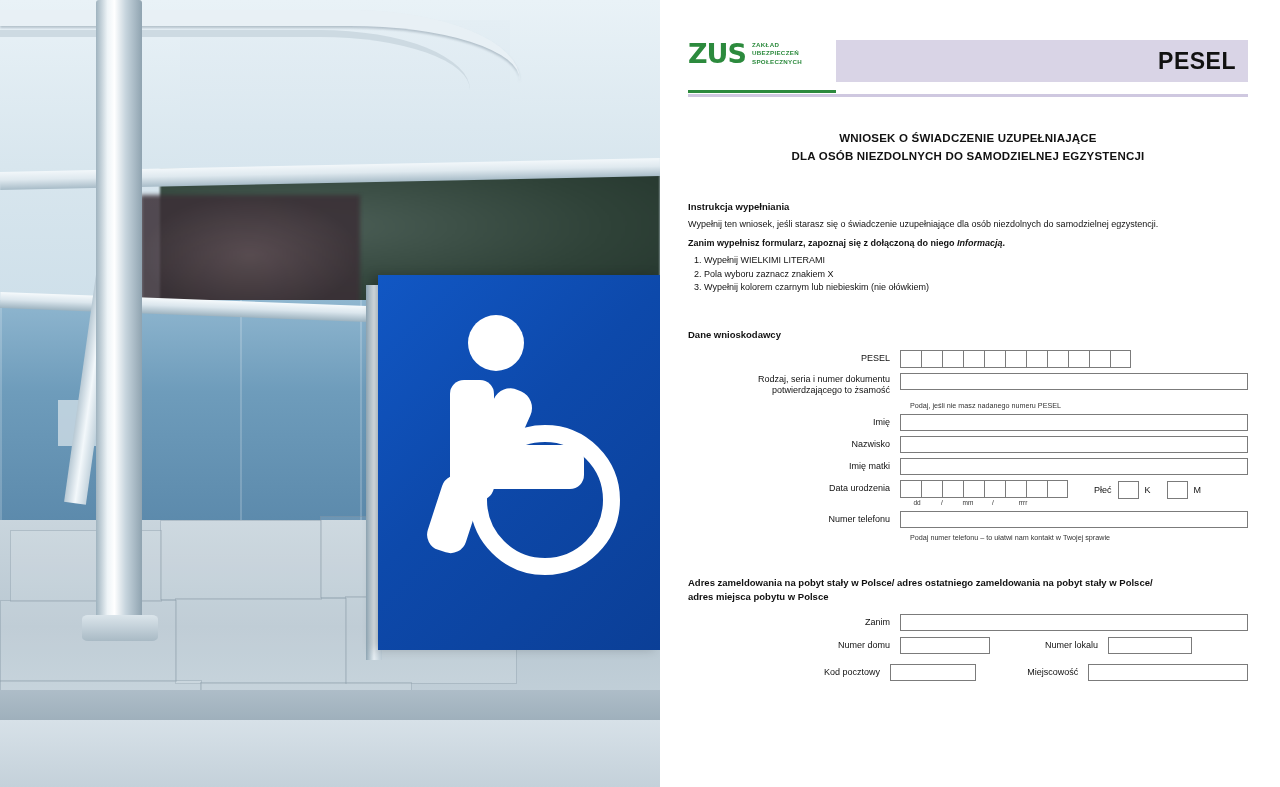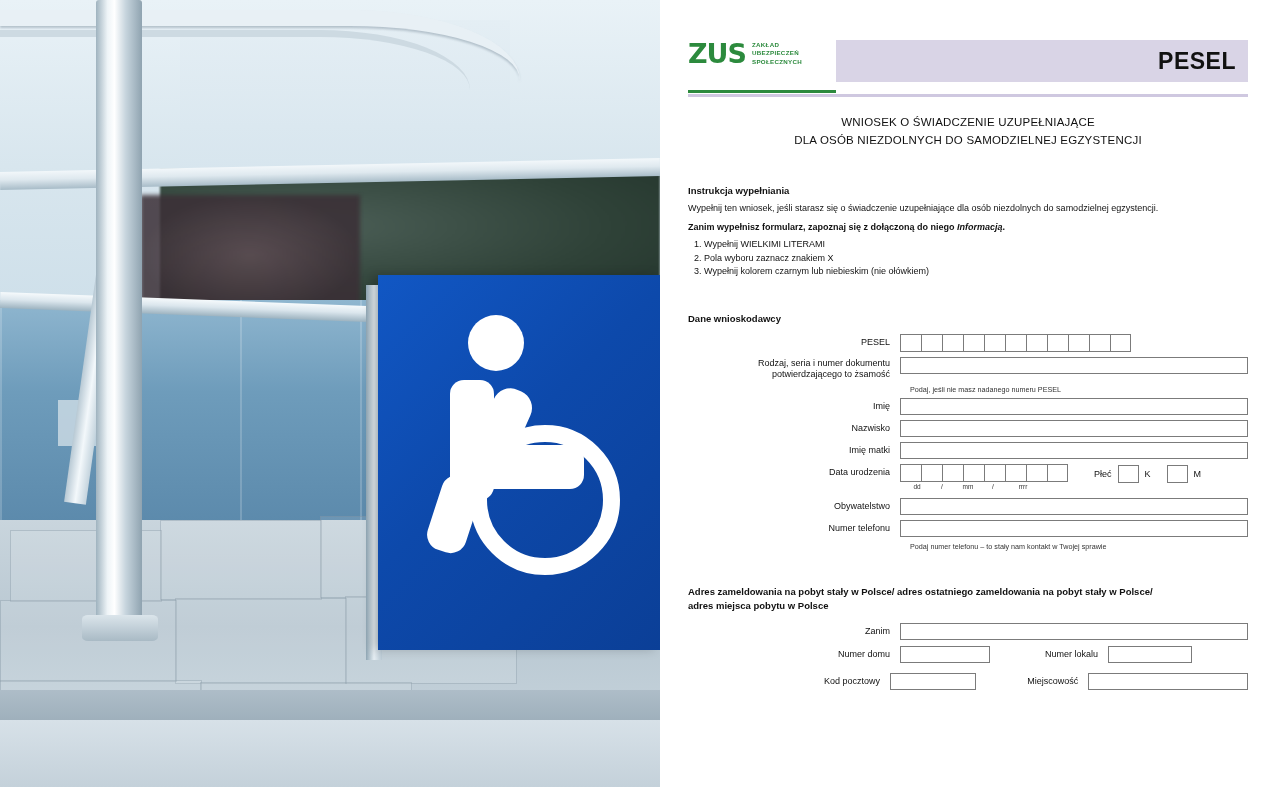--- a/index.html
+++ b/index.html
@@ -216,23 +216,23 @@
     height: 3px;
     background: #cfc8e0;
     margin-top: 2px;
   }
   .hdr-rule-green {
     position:absolute; left:0; top:50px; width:148px; height:3px; background:#2c8a3d;
   }
 
   .title {
     text-align: center;
-    margin-top: 16px;
+    margin-top: 32px;
     font-size: 11.5px;
-    font-weight: normal;
+    font-weight: bold;
     color: #111;
     line-height: 18px;
     letter-spacing: .2px;
   }
 
   .sec-head {
     font-size: 9.5px;
     font-weight: bold;
     color: #111;
     margin-top: 36px;
@@ -494,30 +494,26 @@
           <div class="sex-wrap">
             <span>Płeć</span>
             <span class="chk"></span>
             <span>K</span>
             <span class="chk" style="margin-left:10px;"></span>
             <span>M</span>
           </div>
         </div>
       </div>
 
-      <div class="row" style="margin-top:8px;">
-        <div class="lbl">Obywatelstwo</div>
-        <div class="fld"></div>
-      </div>
 
       <div class="row">
         <div class="lbl">Numer telefonu</div>
         <div class="fld"></div>
       </div>
-      <div class="hint">Podaj numer telefonu – to stały nam kontakt w Twojej sprawie</div>
+      <div class="hint">Podaj numer telefonu – to ułatwi nam kontakt w Twojej sprawie</div>
 
       <div class="sec-title tall">
         <div>Adres zameldowania na pobyt stały w Polsce/ adres ostatniego zameldowania na pobyt stały w Polsce/</div>
         <div>adres miejsca pobytu w Polsce</div>
       </div>
 
       <div class="row">
         <div class="lbl">Zanim</div>
         <div class="fld"></div>
       </div>

